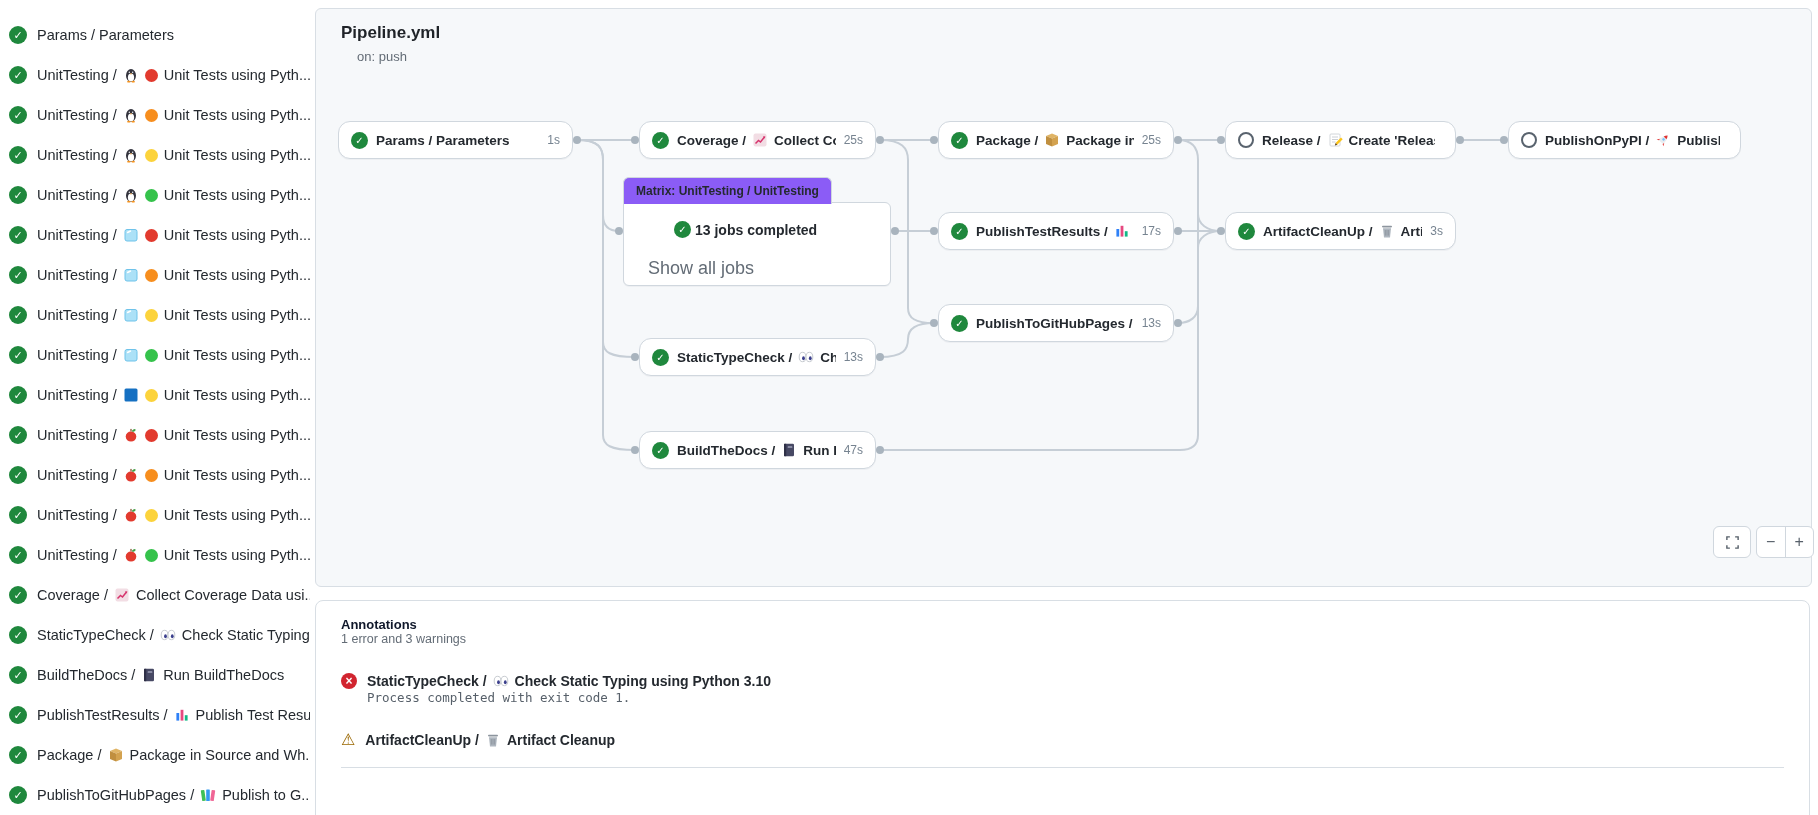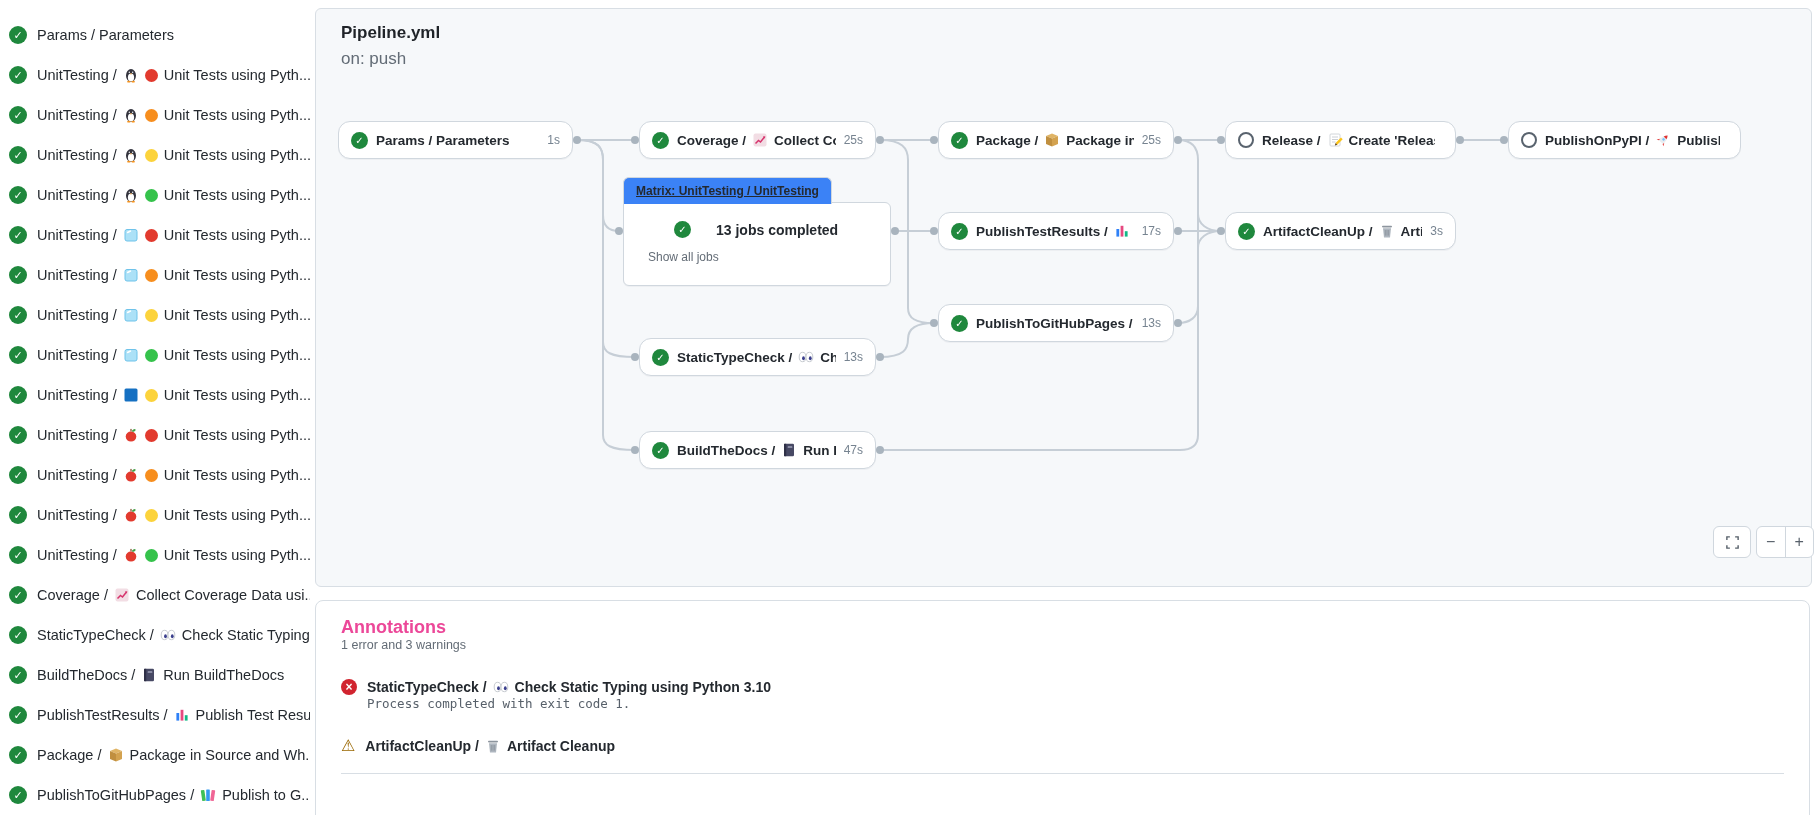--- a/index.html
+++ b/index.html
@@ -15,53 +15,53 @@
   .stext{display:inline-flex;align-items:center;gap:6px;white-space:nowrap;overflow:hidden;font-size:14.5px;color:#24292f;}
   .ck{flex:0 0 auto;width:18px;height:18px;border-radius:50%;background:#1f883d;color:#fff;
       display:inline-flex;align-items:center;justify-content:center;font-size:11px;font-weight:bold;}
   .ck::after{content:"✓";}
   .vdot{width:13px;height:13px;border-radius:50%;display:inline-block;flex:0 0 auto;}
   .jicon{width:16px;height:16px;flex:0 0 auto;}
   
   .graph-card{position:absolute;left:315px;top:8px;width:1495px;height:577px;background:#f6f8fa;
     border:1px solid #d8dee4;border-radius:6px;}
   .g-title{position:absolute;left:25px;top:14px;font-size:17px;font-weight:700;color:#1f2328;}
-  .g-sub{position:absolute;left:25px;top:40px;font-size:17px;color:#636c76;}
+  .g-sub{position:absolute;left:41px;top:40px;font-size:13px;color:#636c76;}
   .edges{position:absolute;left:0;top:0;pointer-events:none;}
   .node{position:absolute;height:38px;background:#fff;border:1px solid #d0d7de;border-radius:12px;
     box-shadow:0 1px 0 rgba(31,35,40,.04);display:flex;align-items:center;gap:8px;padding:0 12px;
     box-sizing:border-box;cursor:pointer;}
   .nlbl{display:inline-flex;align-items:center;gap:6px;white-space:nowrap;overflow:hidden;
     font-size:13.5px;font-weight:600;color:#24292f;}
   .dur{margin-left:auto;font-size:12px;color:#768390;flex:0 0 auto;}
   .st{flex:0 0 auto;box-sizing:border-box;}
   .st.success{width:17px;height:17px;border-radius:50%;background:#1f883d;color:#fff;
     display:inline-flex;align-items:center;justify-content:center;font-size:10px;font-weight:bold;}
   .st.success::after{content:"✓";}
   .st.skipped{width:16px;height:16px;border-radius:50%;border:2px solid #59636e;background:transparent;}
   
-  .mx-tab{position:absolute;left:307px;top:168px;height:26px;background:#3b82f6;border:1px solid #d0d7de;
+  .mx-tab{position:absolute;left:307px;top:168px;height:26px;background:#8b5cf6;border:1px solid #d0d7de;
     border-bottom:none;border-radius:6px 6px 0 0;display:flex;align-items:center;padding:0 12px;
-    font-size:12px;font-weight:700;color:#24292f;z-index:2;text-decoration:underline;}
+    font-size:12px;font-weight:700;color:#24292f;z-index:2;}
   .mx-body{position:absolute;left:307px;top:193px;width:268px;height:84px;background:#fff;
     border:1px solid #d0d7de;border-radius:0 6px 6px 6px;box-shadow:0 1px 0 rgba(31,35,40,.04);
     box-sizing:border-box;padding:18px 16px 10px 24px;z-index:1;}
-  .mx-row{display:flex;align-items:center;gap:25px;font-size:14px;font-weight:600;color:#24292f;padding-left:26px;}
-  .mx-link{margin-top:12px;font-size:12px;color:#636c76;cursor:pointer;}
+  .mx-row{display:flex;align-items:center;gap:4px;font-size:14px;font-weight:600;color:#24292f;padding-left:26px;}
+  .mx-link{margin-top:20px;font-size:18px;color:#636c76;cursor:pointer;}
   
   .gc-fullscreen{position:absolute;left:1397px;top:517px;width:36px;height:30px;background:#fff;
     border:1px solid #d0d7de;border-radius:6px;display:flex;align-items:center;justify-content:center;cursor:pointer;}
   .gc-zoom{position:absolute;left:1440px;top:517px;width:56px;height:30px;background:#fff;
     border:1px solid #d0d7de;border-radius:6px;display:flex;cursor:pointer;}
   .gc-zbtn{flex:1;display:flex;align-items:center;justify-content:center;font-size:16px;color:#57606a;}
   .gc-zbtn:first-child{border-right:1px solid #d0d7de;}
   
   .ann-card{position:absolute;left:315px;top:600px;width:1495px;height:240px;background:#fff;
     border:1px solid #d8dee4;border-radius:8px;box-sizing:border-box;padding:16px 25px 0 25px;}
-  .ann-title{font-size:18px;font-weight:700;color:#ec4899;}
+  .ann-title{font-size:13px;font-weight:700;color:#0f172a;}
   .ann-sub{font-size:12.5px;color:#636c76;}
   .ann-item{margin-top:26px;display:flex;gap:10px;align-items:flex-start;}
   .ann-item.with-divider{padding-bottom:18px;border-bottom:1px solid #d8dee4;}
   .ann-ic{flex:0 0 auto;margin-top:1px;}
   .ic-error{width:16px;height:16px;border-radius:50%;background:#d1242f;color:#fff;display:inline-flex;
     align-items:center;justify-content:center;font-size:12px;font-weight:bold;}
   .ic-error::after{content:"×";}
   .ic-warning{color:#9a6700;font-size:16px;line-height:16px;}
   .ic-warning::after{content:"⚠";}
   .ann-head{display:inline-flex;align-items:center;gap:6px;font-size:14px;font-weight:700;color:#24292f;cursor:pointer;}

